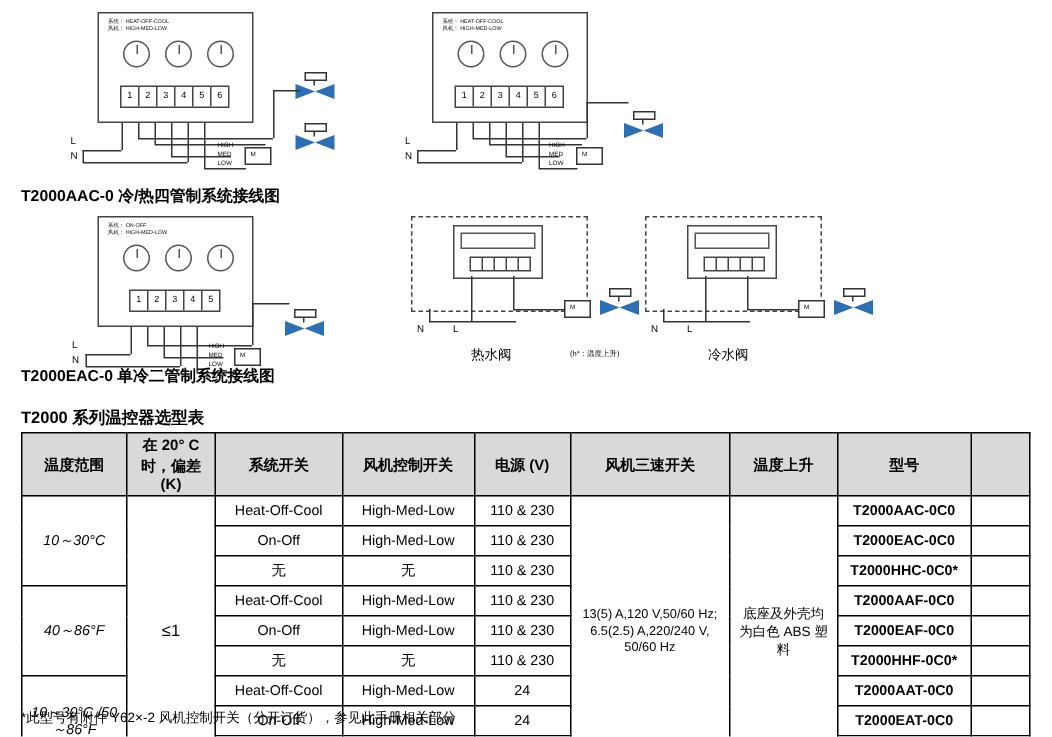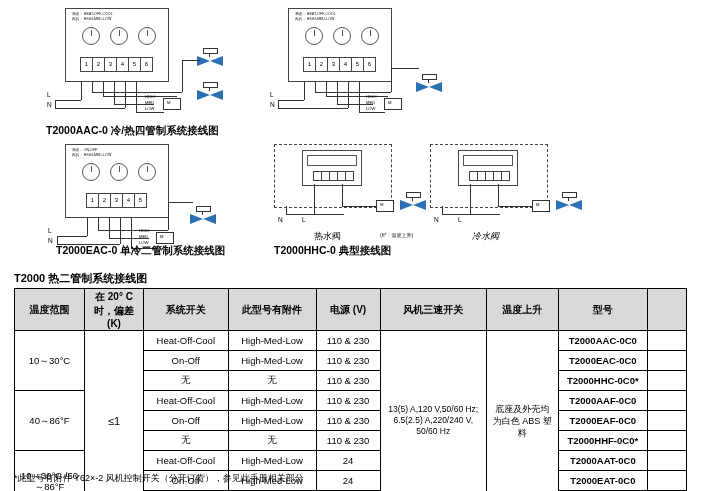--- a/index.html
+++ b/index.html
@@ -207,21 +207,21 @@
     font-weight: bold;
     font-size: 10px;
     height: 26px;
   }
   td.model {
     font-weight: bold;
     text-align: left;
     padding-left: 6px;
     font-size: 9.5px;
   }
-  td.range { font-size: 9.5px; line-height: 11px; }
+  td.range { font-size: 9.5px; line-height: 11px; font-style: italic; }
   td.blank { width: 38px; border: 1px solid #000; }
   th.blank-h { background: #d9d9d9; width: 38px; }
 
   .footnote {
     position: absolute;
     left: 14px;
     top: 472px;
     font-size: 9px;
   }
 </style>
@@ -287,21 +287,21 @@
       <div class="stem"></div>
       <div class="head"></div>
     </div>
     <div class="wire v" style="left:137px; top:52px; height:32px;"></div>
     <div class="wire h" style="left:137px; top:52px; width:18px;"></div>
 
     <div class="lbl tiny" style="left:100px; top:86px;">HIGH</div>
     <div class="lbl tiny" style="left:100px; top:92px;">MED</div>
     <div class="lbl tiny" style="left:100px; top:98px;">LOW</div>
 
-    <div class="dgram-caption" style="position:absolute; left:-31px; top:116px;margin-left:32px;">T2000AAC-0 冷/热四管制系统接线图</div>
+    <div class="dgram-caption" style="position:absolute; left:-31px; top:116px;">T2000AAC-0 冷/热四管制系统接线图</div>
   </div>
 
   <div class="dgram" style="left:268px; top:8px; width:260px; height:120px;">
     <div class="ctrl-box" style="left:20px; top:0; position:absolute;">
       <div class="ctrl-legend">
         <span>系统：  HEAT-OFF-COOL</span><br>
         <span>风机：  HIGH-MED-LOW</span>
       </div>
       <div class="dial" style="left:16px; top:18px;"></div>
       <div class="dial" style="left:44px; top:18px;"></div>
@@ -401,21 +401,21 @@
       <div class="stem"></div>
       <div class="head"></div>
     </div>
     <div class="wire v" style="left:123px; top:58px; height:28px;"></div>
     <div class="wire h" style="left:123px; top:58px; width:25px;"></div>
 
     <div class="lbl tiny" style="left:94px; top:84px;">HIGH</div>
     <div class="lbl tiny" style="left:94px; top:90px;">MED</div>
     <div class="lbl tiny" style="left:94px; top:96px;">LOW</div>
 
-    <div class="dgram-caption" style="position:absolute; left:-31px; top:100px;margin-left:42px;">T2000EAC-0 单冷二管制系统接线图</div>
+    <div class="dgram-caption" style="position:absolute; left:-31px; top:100px;">T2000EAC-0 单冷二管制系统接线图</div>
   </div>
 
   <div class="dgram" style="left:252px; top:144px; width:300px; height:110px;margin-left:18px;">
 
     <div class="zone" style="left:4px; top:0; width:116px; height:62px;"></div>
     <div class="zone-ctrl" style="left:32px; top:6px; width:58px; height:34px;">
       <div class="strip"></div>
       <div class="smallterm" style="left:10px; top:20px;">
         <div class="t"></div>
         <div class="t"></div>
@@ -467,37 +467,36 @@
           <div class="tri-l"></div>
           <div class="tri-r"></div>
         </div>
       <div class="stem"></div>
         <div class="head"></div>
     </div>
     <div class="lbl" style="left:164px; top:72px;">N</div>
     <div class="lbl" style="left:188px; top:72px;">L</div>
 
     <div class="lbl" style="left:44px; top:86px; font-size:9px;">热水阀</div>
-    <div class="lbl" style="left:202px; top:86px; font-size:9px;font-style:italic;">冷水阀</div>
+    <div class="lbl" style="left:202px; top:86px; font-size:9px;">冷水阀</div>
     <div class="lbl sm" style="left:110px; top:88px;">(h*：温度上升)</div>
 
-    <div class="dgram-caption" style="position:absolute; left:4px; top:100px;">T2000HHC-0 典型接线图</div>
   </div>
 
 </div>
 
-<div class="table-title">T2000 热二管制系统接线图</div>
+<div class="table-title">T2000 系列温控器选型表</div>
 
 <table class="spec">
   <thead>
     <tr>
       <th style="width:70px;">温度范围</th>
       <th style="width:58px;">在 20° C 时，偏差 (K)</th>
       <th style="width:86px;">系统开关</th>
-      <th style="width:90px;">此型号有附件</th>
+      <th style="width:90px;">风机控制开关</th>
       <th style="width:64px;">电源 (V)</th>
       <th style="width:108px;">风机三速开关</th>
       <th style="width:72px;">温度上升</th>
       <th style="width:88px;">型号</th>
       <th class="blank-h"></th>
     </tr>
   </thead>
   <tbody>
 
     <tr>

